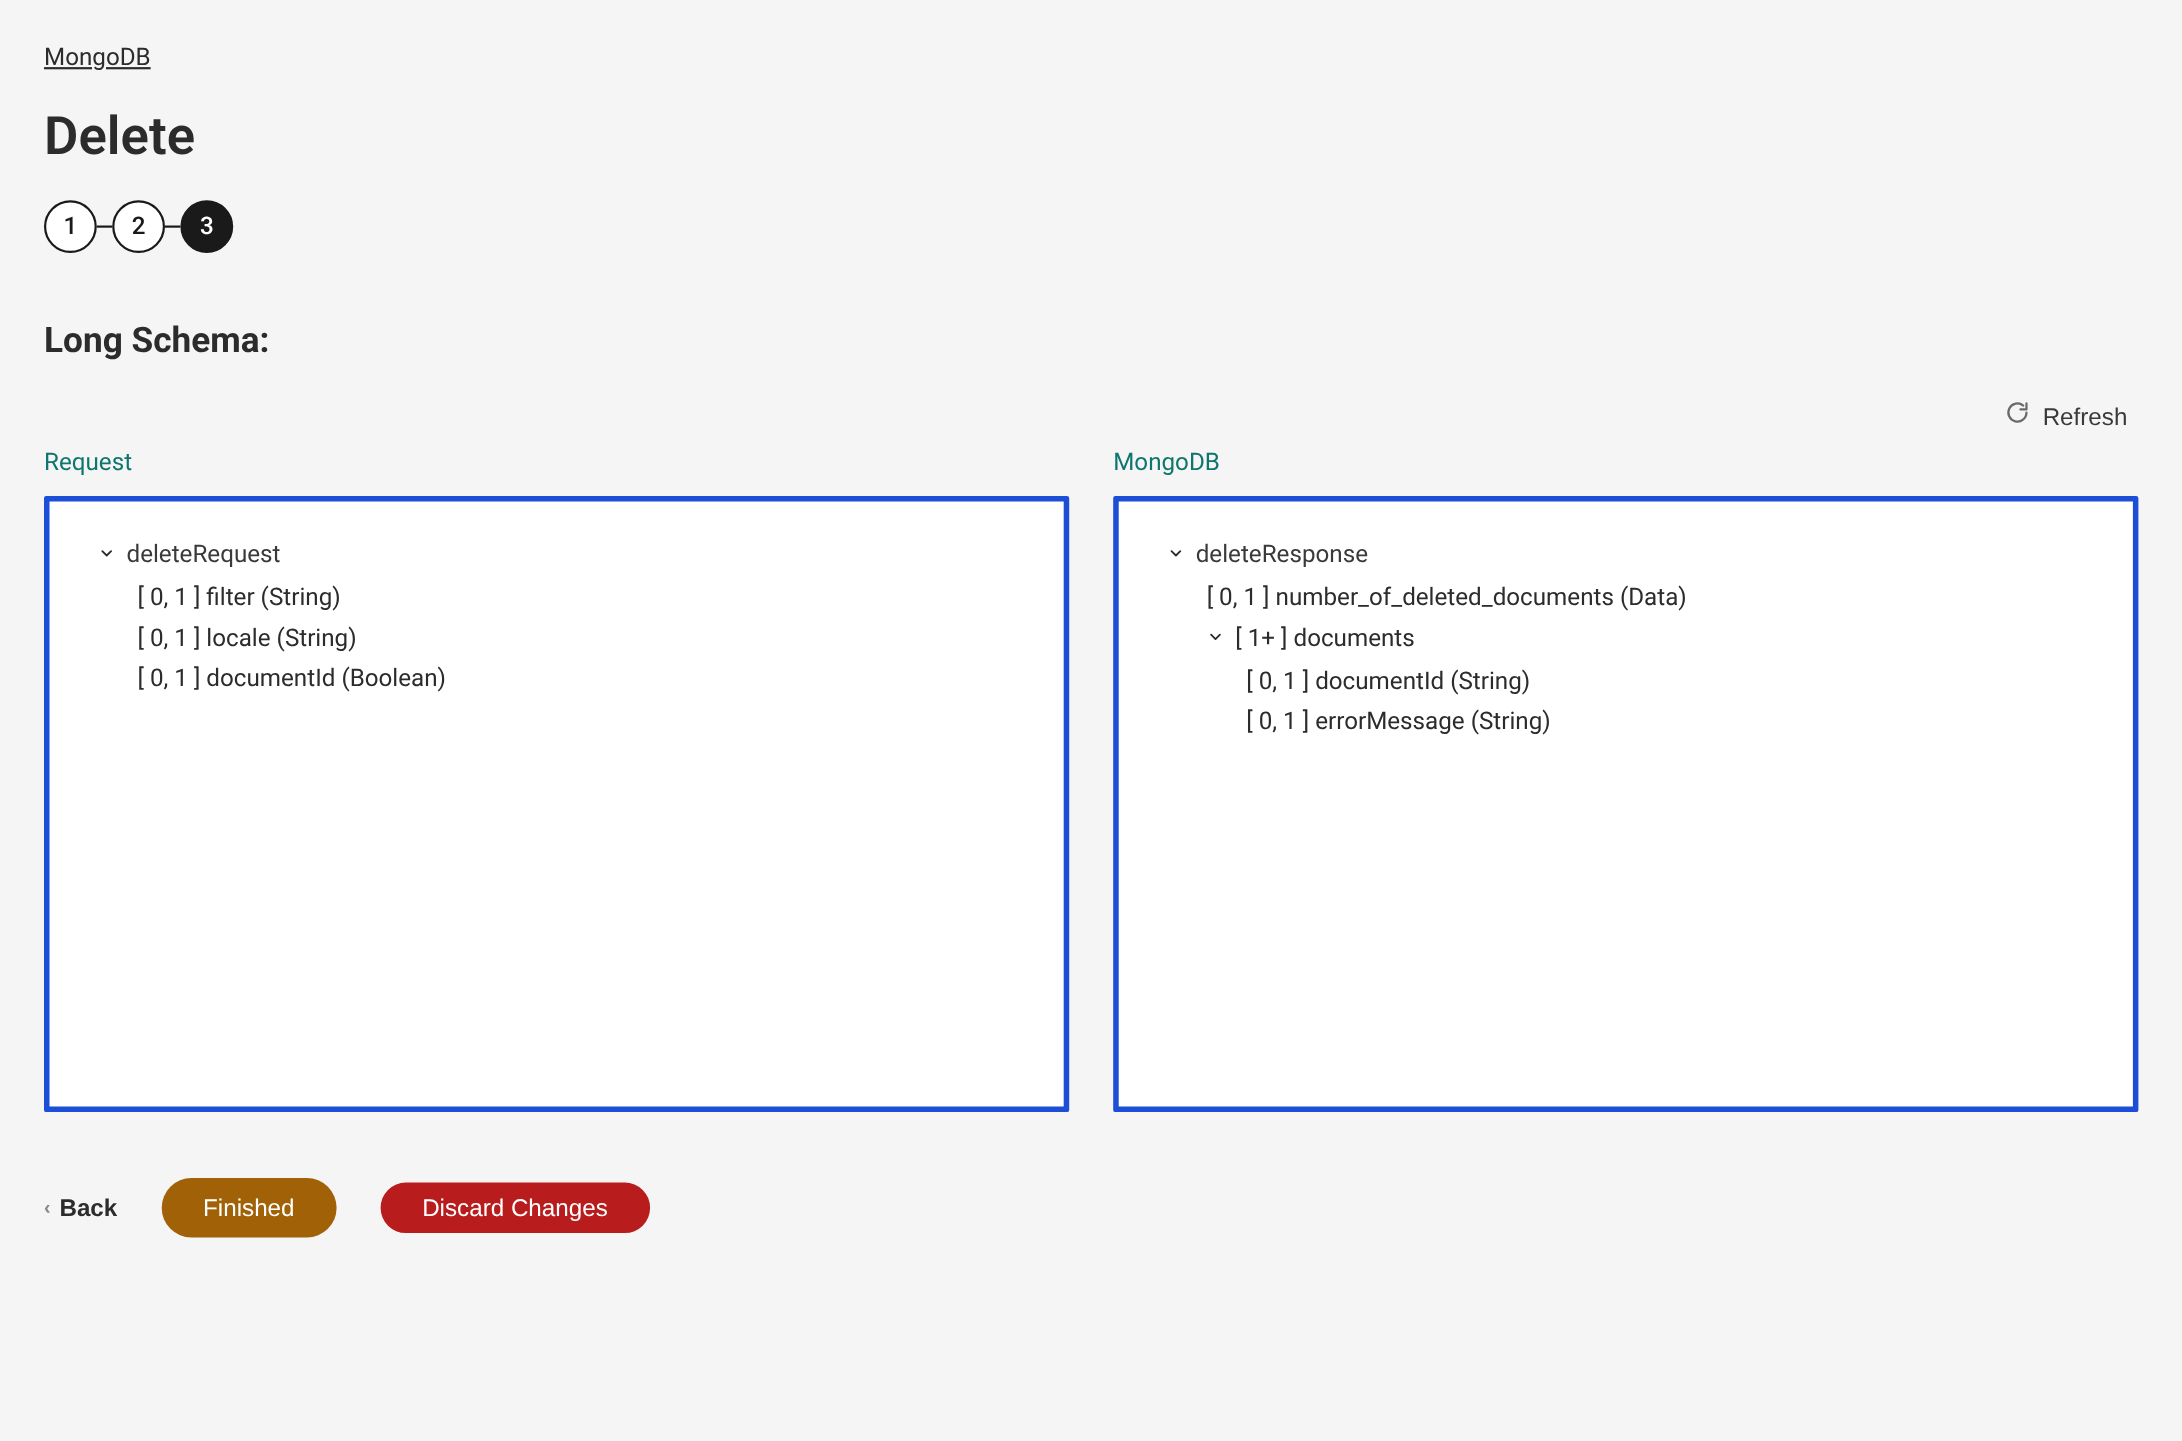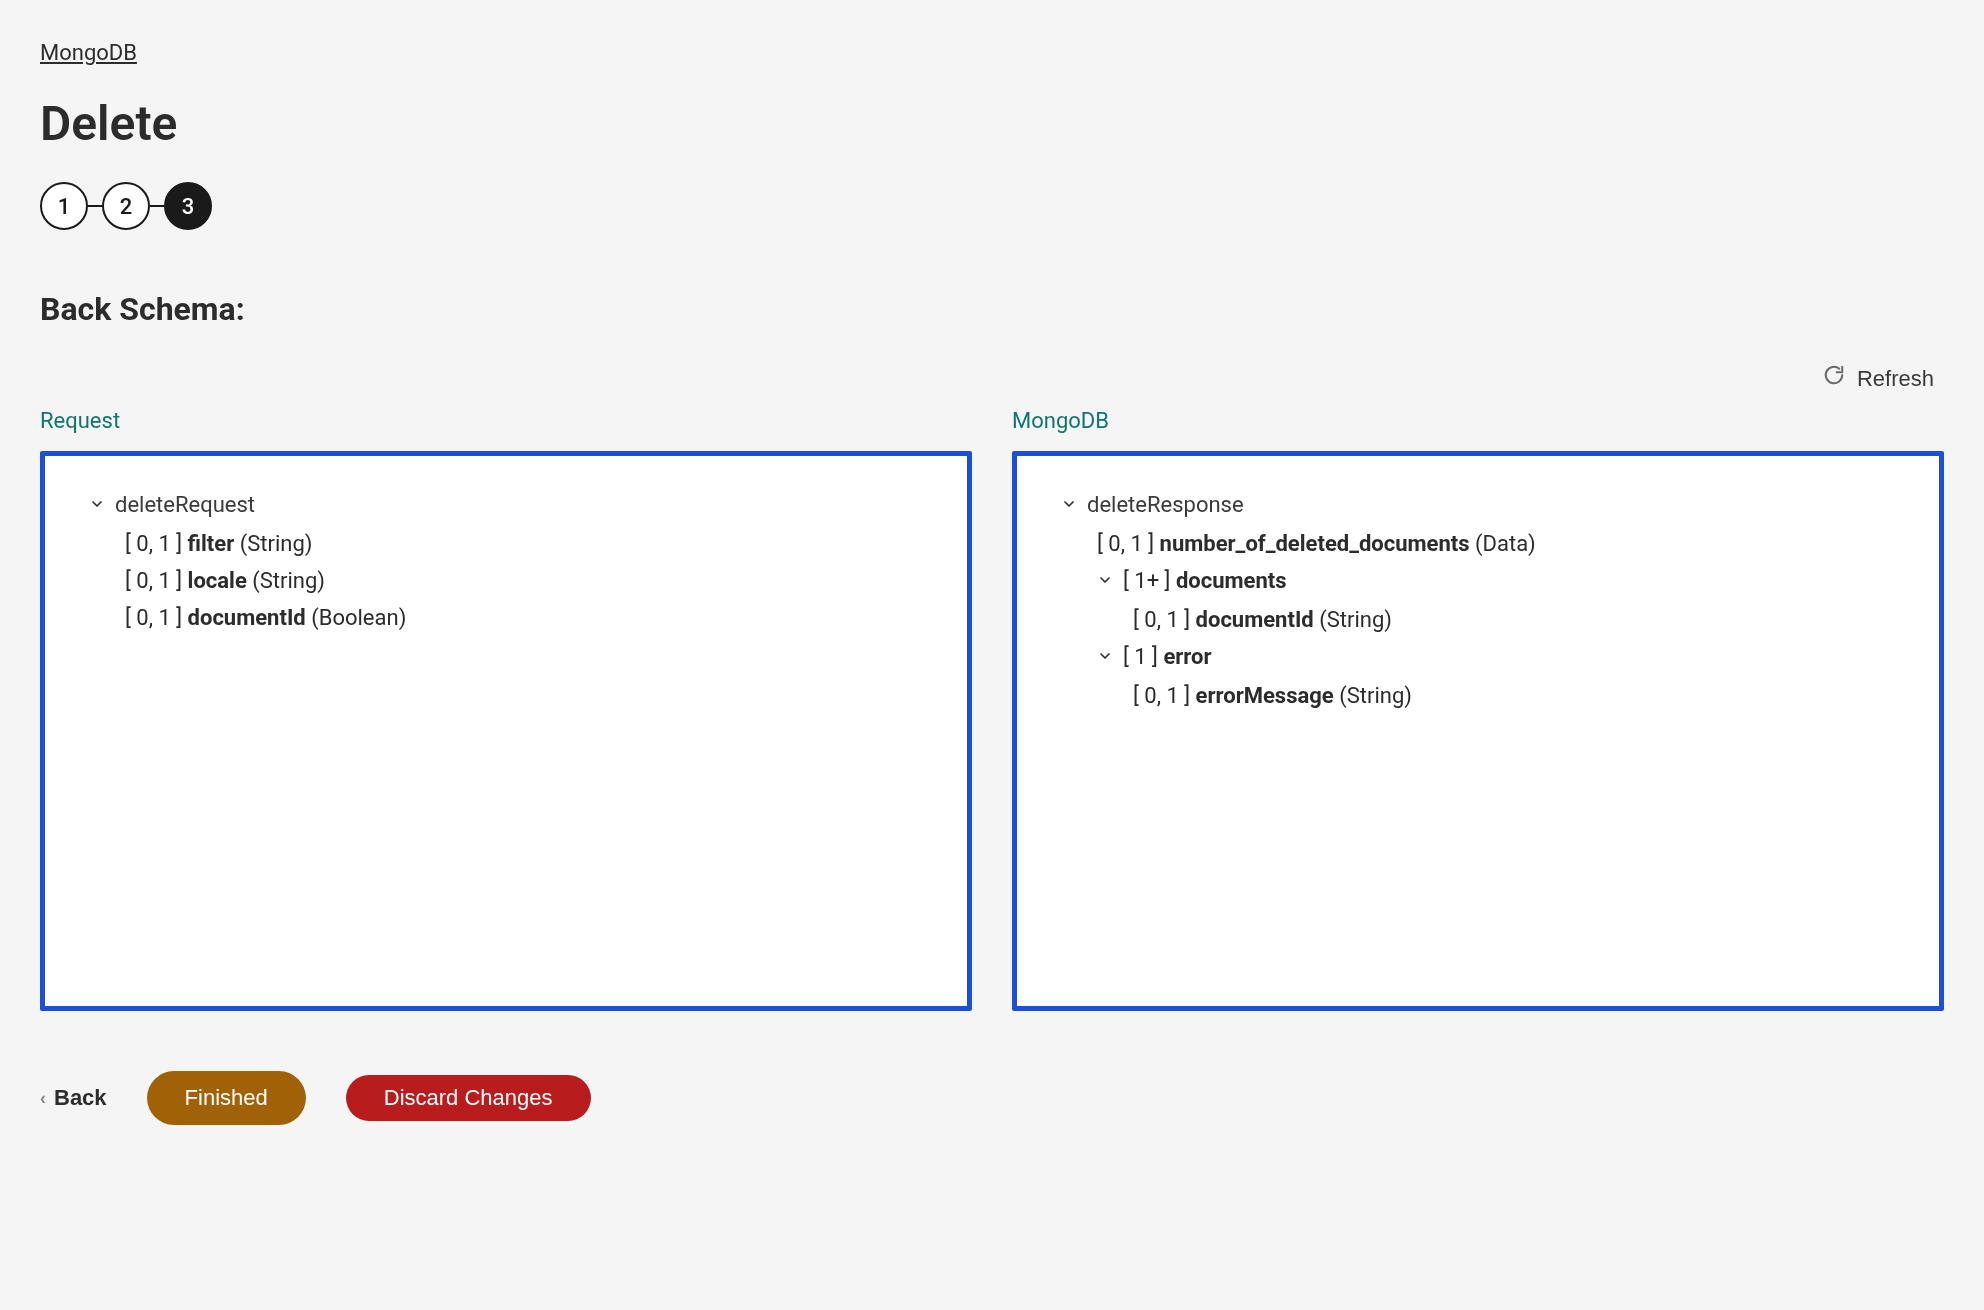--- a/index.html
+++ b/index.html
@@ -121,21 +121,21 @@
     .tree-leaf {
       font-size: 22px;
       margin-bottom: 12px;
       color: #2c2c2c;
     }
     .cardinality {
       color: #2c2c2c;
       font-weight: 400;
     }
     .field-name {
-      font-weight: 700;
+      font-weight: 400;
       color: #2c2c2c;
     }
     .field-type {
       color: #2c2c2c;
       font-weight: 400;
     }
     .footer-actions {
       display: flex;
       align-items: center;
       gap: 40px;
@@ -190,21 +190,21 @@
 <h1 class="page-title">Delete</h1>
 
 <div class="stepper" id="stepper">
     <div class="step">1</div>
     <div class="step-connector"></div>
     <div class="step">2</div>
     <div class="step-connector"></div>
     <div class="step active">3</div>
   </div>
 
-<h2 class="section-heading">Back Schema:</h2>
+<h2 class="section-heading">Long Schema:</h2>
 
 <div class="refresh-row">
   <button class="refresh-btn">
     <span>
       <svg class="refresh-icon" viewBox="0 0 24 24" fill="none" stroke="#6a6a6a" stroke-width="2.2" stroke-linecap="round" stroke-linejoin="round">
         <path d="M21 12a9 9 0 1 1-3.2-6.9"></path>
         <path d="M21 3v6h-6"></path>
       </svg>
     </span>
     <span>Refresh</span>
@@ -241,26 +241,20 @@
           <div class="tree-leaf"><span class="cardinality">[ 0, 1 ]</span> <span class="field-name">number_of_deleted_documents</span> <span class="field-type">(Data)</span></div>
           <div class="tree-node">
             <span><svg class="chevron" viewBox="0 0 24 24" fill="none" stroke="#2c2c2c" stroke-width="2.5" stroke-linecap="round" stroke-linejoin="round">
                 <polyline points="6 9 12 15 18 9"></polyline>
               </svg></span>
             <span class="node-label"><span class="cardinality">[ 1+ ]</span> <span class="field-name">documents</span></span>
           </div>
           <div class="tree-children">
             <div class="tree-leaf"><span class="cardinality">[ 0, 1 ]</span> <span class="field-name">documentId</span> <span class="field-type">(String)</span></div>
           </div>
-          <div class="tree-node">
-            <span><svg class="chevron" viewBox="0 0 24 24" fill="none" stroke="#2c2c2c" stroke-width="2.5" stroke-linecap="round" stroke-linejoin="round">
-                <polyline points="6 9 12 15 18 9"></polyline>
-              </svg></span>
-            <span class="node-label"><span class="cardinality">[ 1 ]</span> <span class="field-name">error</span></span>
-          </div>
           <div class="tree-children">
             <div class="tree-leaf"><span class="cardinality">[ 0, 1 ]</span> <span class="field-name">errorMessage</span> <span class="field-type">(String)</span></div>
           </div>
         </div>
       </div>
   </div>
 </div>
 
 <div class="footer-actions">
   <button class="back-btn">

